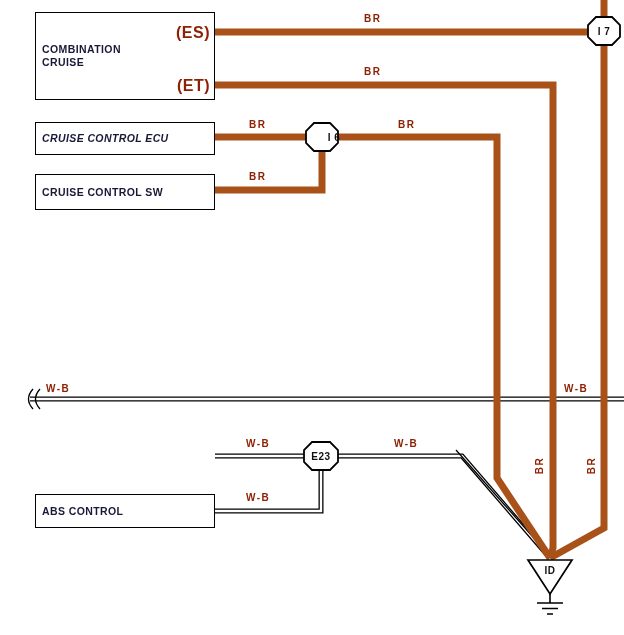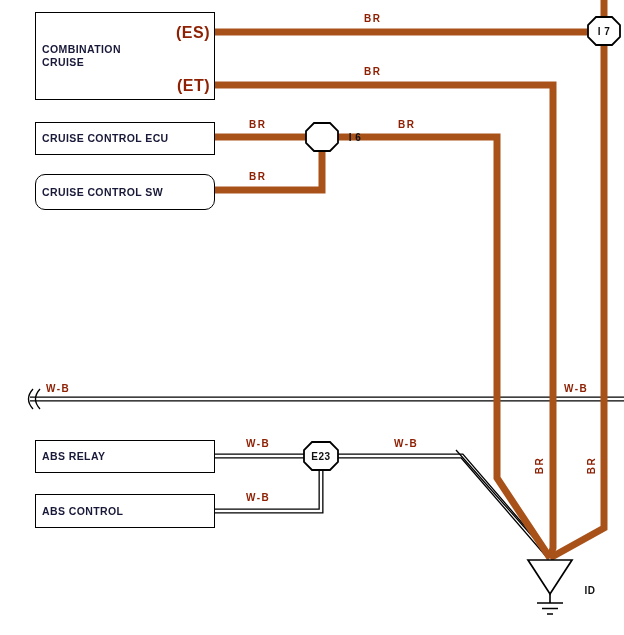--- a/index.html
+++ b/index.html
@@ -81,48 +81,45 @@
     </g>
   </svg>
 
   <div class="box" style="left:35px; top:12px; width:180px; height:88px;">
     <span class="line">COMBINATION</span>
     <span class="line">CRUISE</span>
     <span class="term" style="top:13px;">(ES)</span>
     <span class="term" style="top:66px;">(ET)</span>
   </div>
 
-  <div class="box" style="left:35px; top:122px; width:180px; height:33px;">
+  <div class="box" style="left:35px; top:122px; width:180px; height:33px;font-style:italic;">
     <span class="line">CRUISE CONTROL ECU</span>
   </div>
 
-  <div class="box" style="left:35px; top:174px; width:180px; height:36px;border-radius:10px;">
+  <div class="box" style="left:35px; top:174px; width:180px; height:36px;">
     <span class="line">CRUISE CONTROL SW</span>
   </div>
 
-  <div class="box" style="left:35px; top:440px; width:180px; height:33px;">
-    <span class="line">ABS RELAY</span>
-  </div>
 
   <div class="box" style="left:35px; top:494px; width:180px; height:34px;">
     <span class="line">ABS CONTROL</span>
   </div>
 
   <div class="wl" style="left:364px; top:13px;">BR</div>
   <div class="wl" style="left:364px; top:66px;">BR</div>
   <div class="wl" style="left:249px; top:119px;">BR</div>
   <div class="wl" style="left:398px; top:119px;">BR</div>
   <div class="wl" style="left:249px; top:171px;">BR</div>
   <div class="wl" style="left:46px;  top:383px;">W-B</div>
   <div class="wl" style="left:564px; top:383px;">W-B</div>
   <div class="wl" style="left:246px; top:438px;">W-B</div>
   <div class="wl" style="left:394px; top:438px;">W-B</div>
   <div class="wl" style="left:246px; top:492px;">W-B</div>
   <div class="wl vert" style="left:531px; top:460px;">BR</div>
   <div class="wl vert" style="left:583px; top:460px;">BR</div>
 
   <div class="cl" style="left:604px; top:31px;">I 7</div>
-  <div class="cl" style="left:334px; top:137px;padding-left:42px;">I 6</div>
+  <div class="cl" style="left:313px; top:137px;padding-left:42px;">I 6</div>
   <div class="cl" style="left:321px; top:456px;text-align:right;">E23</div>
 
-  <div class="gl" style="left:550px; top:590px;margin-left:40px;">ID</div>
+  <div class="gl" style="left:550px; top:570px;">ID</div>
 
 </div>
 
 </body></html>

